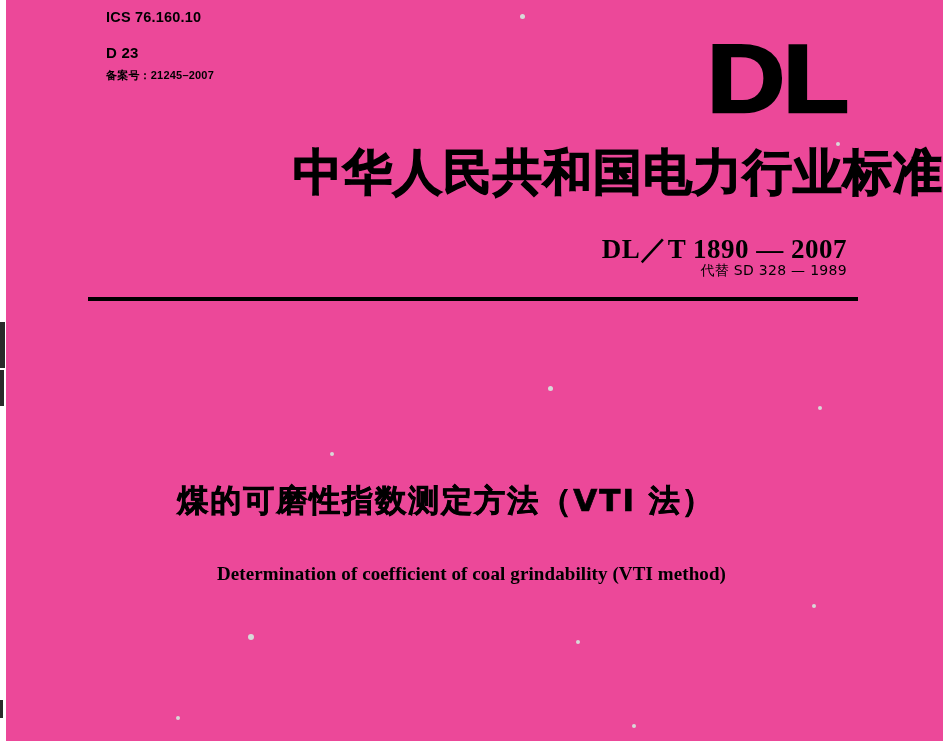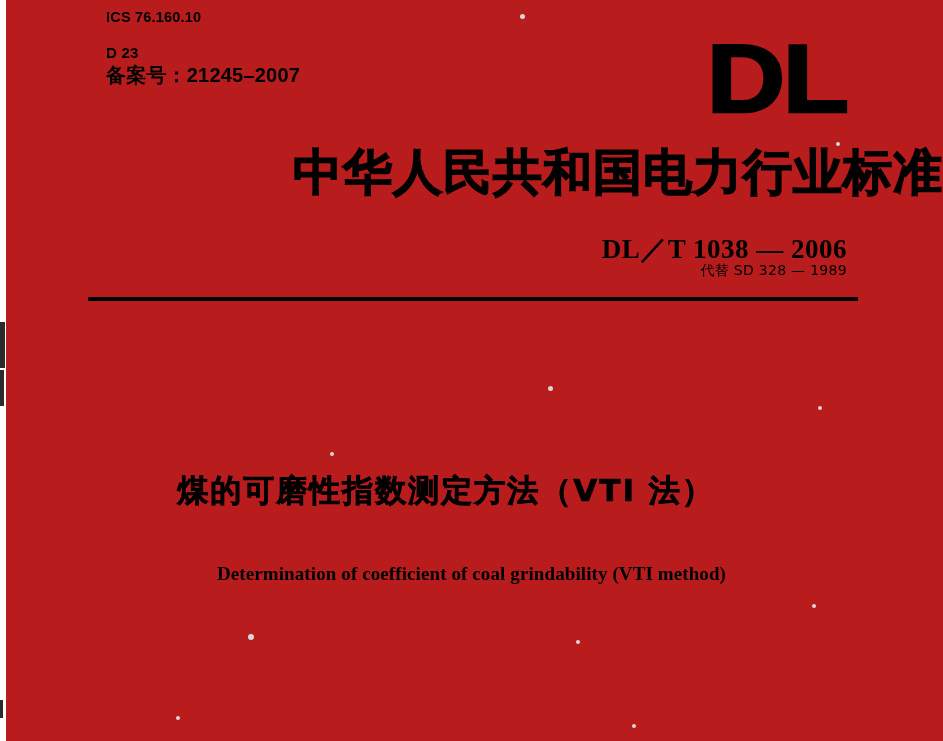--- a/index.html
+++ b/index.html
@@ -15,21 +15,21 @@
     color: #000;
     overflow: hidden;
   }
 
   .page {
     position: absolute;
     left: 0;
     top: 0;
     width: 943px;
     height: 741px;
-    background: #b91c1c;
+    background: #ec4899;
   }
 
   
   .scan-edge {
     position: absolute;
     left: 0;
     top: 0;
     width: 6px;
     height: 741px;
     background: #ffffff;
@@ -48,21 +48,21 @@
     left: 106px;
     top: 6px;
     font-family: "Liberation Sans", sans-serif;
     font-weight: bold;
     font-size: 14.5px;
     line-height: 22px;
     letter-spacing: 0.2px;
   }
   .ics-block div { white-space: nowrap; }
   .ics-line-2 { font-size: 15px; margin-top: 14px; }
-  .ics-line-3 { font-size: 20px; text-align: right; }
+  .ics-line-3 { font-size: 11px; text-align: right; }
 
   
   .dl-logo {
     position: absolute;
     right: 96px;
     top: 30px;
     font-family: "Liberation Sans", sans-serif;
     font-weight: bold;
     font-size: 92px;
     line-height: 92px;
@@ -117,21 +117,21 @@
     top: 297px;
     width: 770px;
     height: 4px;
     background: #000;
   }
 
   
   .doc-title-cn {
     position: absolute;
     left: 0;
-    top: 470px;
+    top: 480px;
     width: 892px;
     text-align: center;
     font-family: "DejaVu Sans", sans-serif;
     font-weight: bold;
     font-size: 31px;
     letter-spacing: 2px;
     -webkit-text-stroke: 0.7px #000;
     white-space: nowrap;
   }
 
@@ -169,21 +169,21 @@
   <div class="ics-block">
     <div class="ics-line-1">ICS 76.160.10</div>
     <div class="ics-line-2">D 23</div>
     <div class="ics-line-3">备案号：21245–2007</div>
   </div>
 
   <div class="dl-logo">DL</div>
 
   <div class="std-title">中华人民共和国电力行业标准</div>
 
-  <div class="std-number">DL／T  1038 — 2006</div>
+  <div class="std-number">DL／T  1890 — 2007</div>
   <div class="std-replaces">代替 SD  328 — 1989</div>
 
   <div class="rule"></div>
 
   <div class="doc-title-cn">煤的可磨性指数测定方法（VTI 法）</div>
   <div class="doc-title-en">Determination of coefficient of coal grindability (VTI method)</div>
 
   <div class="speck" style="left:520px; top:14px; width:5px; height:5px;"></div>
   <div class="speck" style="left:836px; top:142px; width:4px; height:4px;"></div>
   <div class="speck" style="left:548px; top:386px; width:5px; height:5px;"></div>

